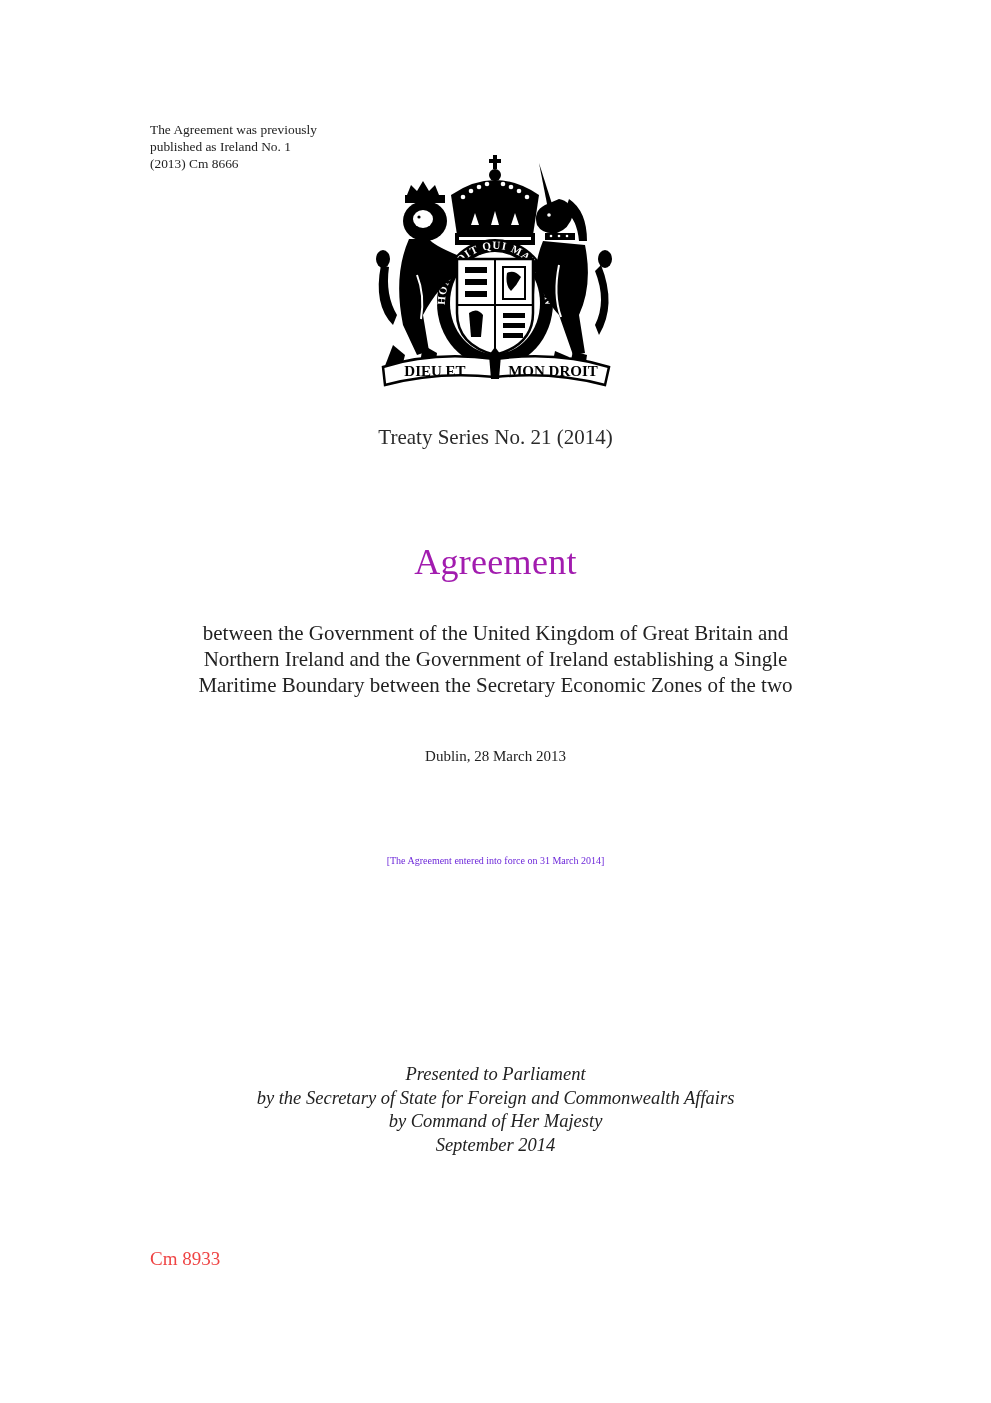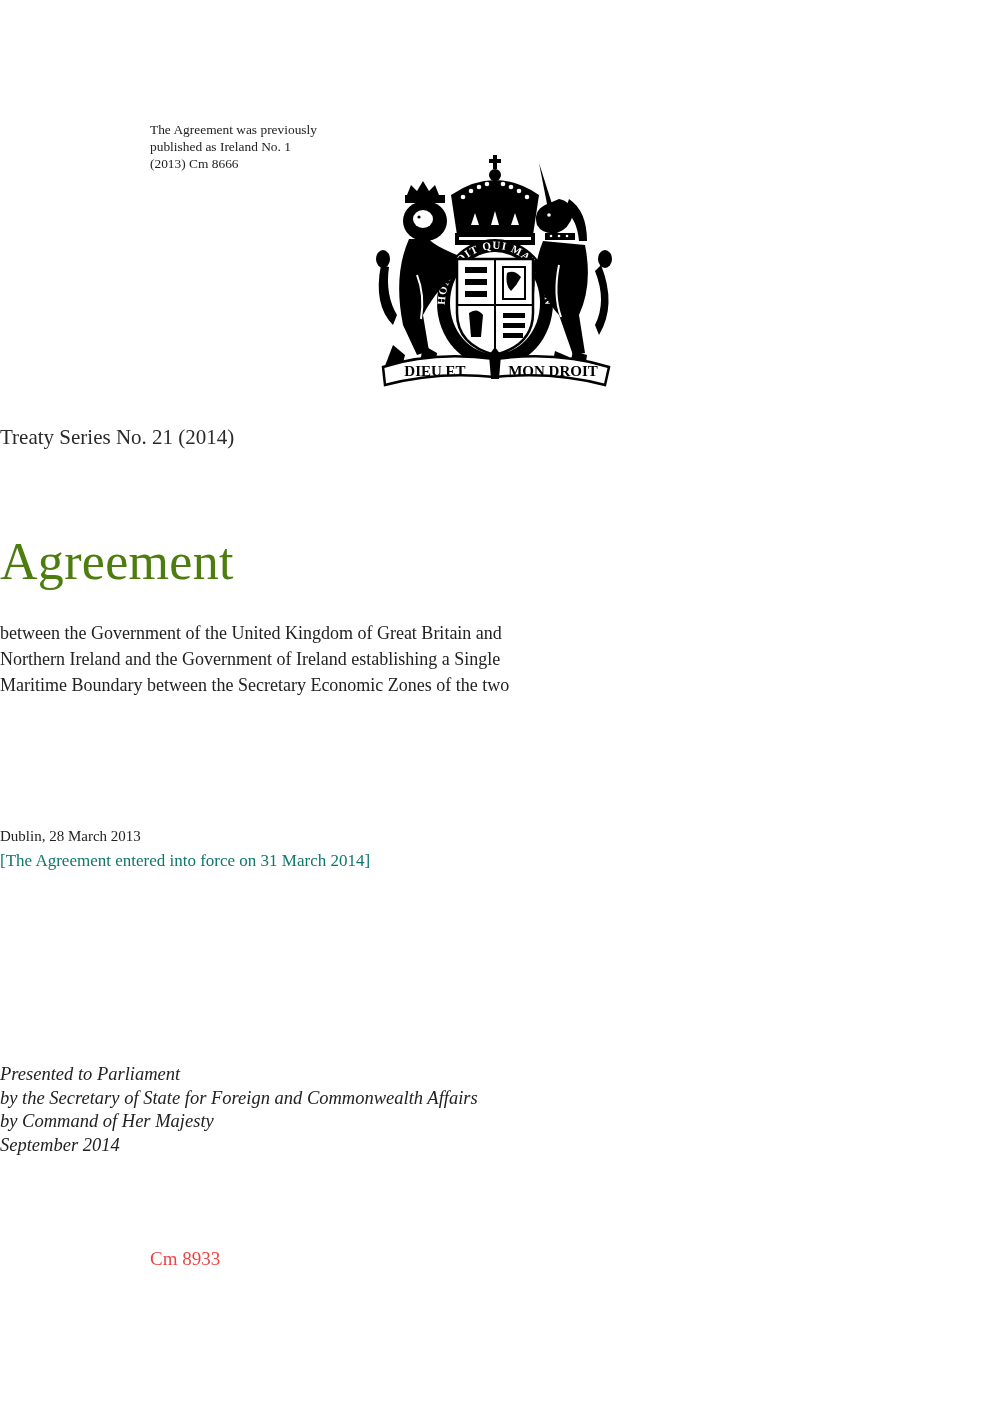--- a/index.html
+++ b/index.html
@@ -26,52 +26,53 @@
     }
     .crest {
       left: 373px;
       top: 155px;
       width: 245px;
       height: 232px;
     }
     .center {
       left: 0;
       width: 991px;
+      text-align: center;
     }
     .series {
       top: 423px;
       font-size: 21px;
       line-height: 28px;
       color: #2a2a2a;
     }
     .title {
       top: 530px;
-      font-size: 52px;
+      font-size: 36px;
       line-height: 64px;
-      color: #4d7c0f;
+      color: #a21caf;
       letter-spacing: 0.3px;
     }
     .subtitle {
       top: 620px;
-      font-size: 18px;
+      font-size: 21px;
       line-height: 26px;
       color: #222;
     }
     .subtitle div { white-space: nowrap; }
     .place {
-      top: 826px;
+      top: 746px;
       font-size: 15px;
       line-height: 20px;
       color: #222;
     }
     .force {
       top: 851px;
-      font-size: 17px;
+      font-size: 10px;
       line-height: 20px;
-      color: #0f766e;
+      color: #6d28d9;
     }
     .presented {
       top: 1063px;
       font-size: 18.5px;
       line-height: 23.5px;
       font-style: italic;
       color: #222;
     }
     .cm {
       left: 150px;

